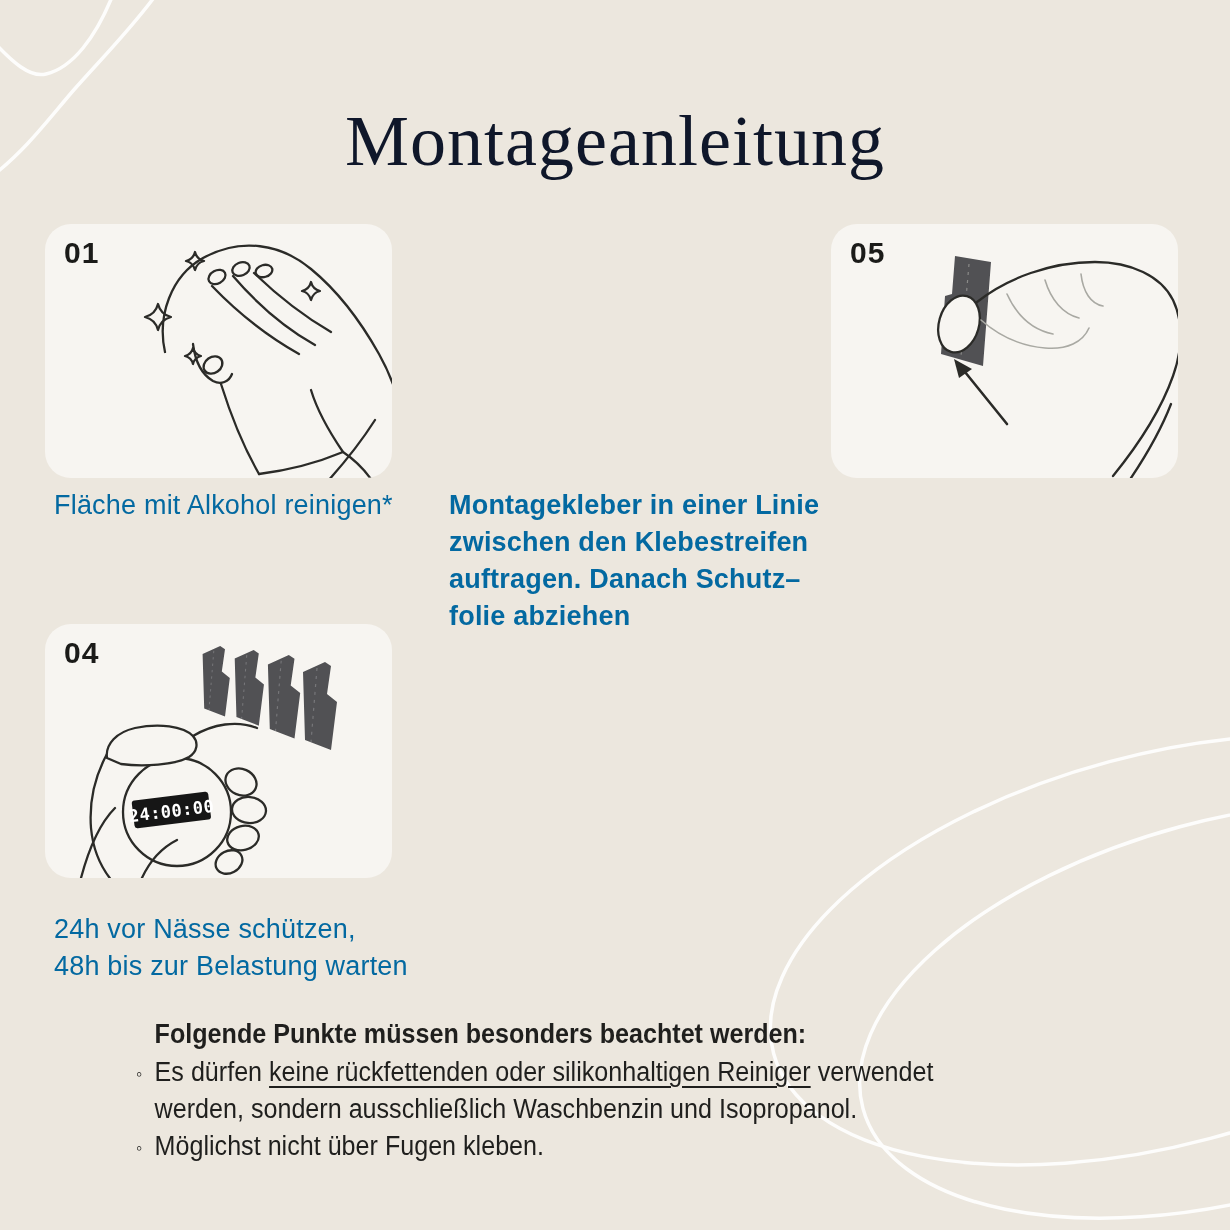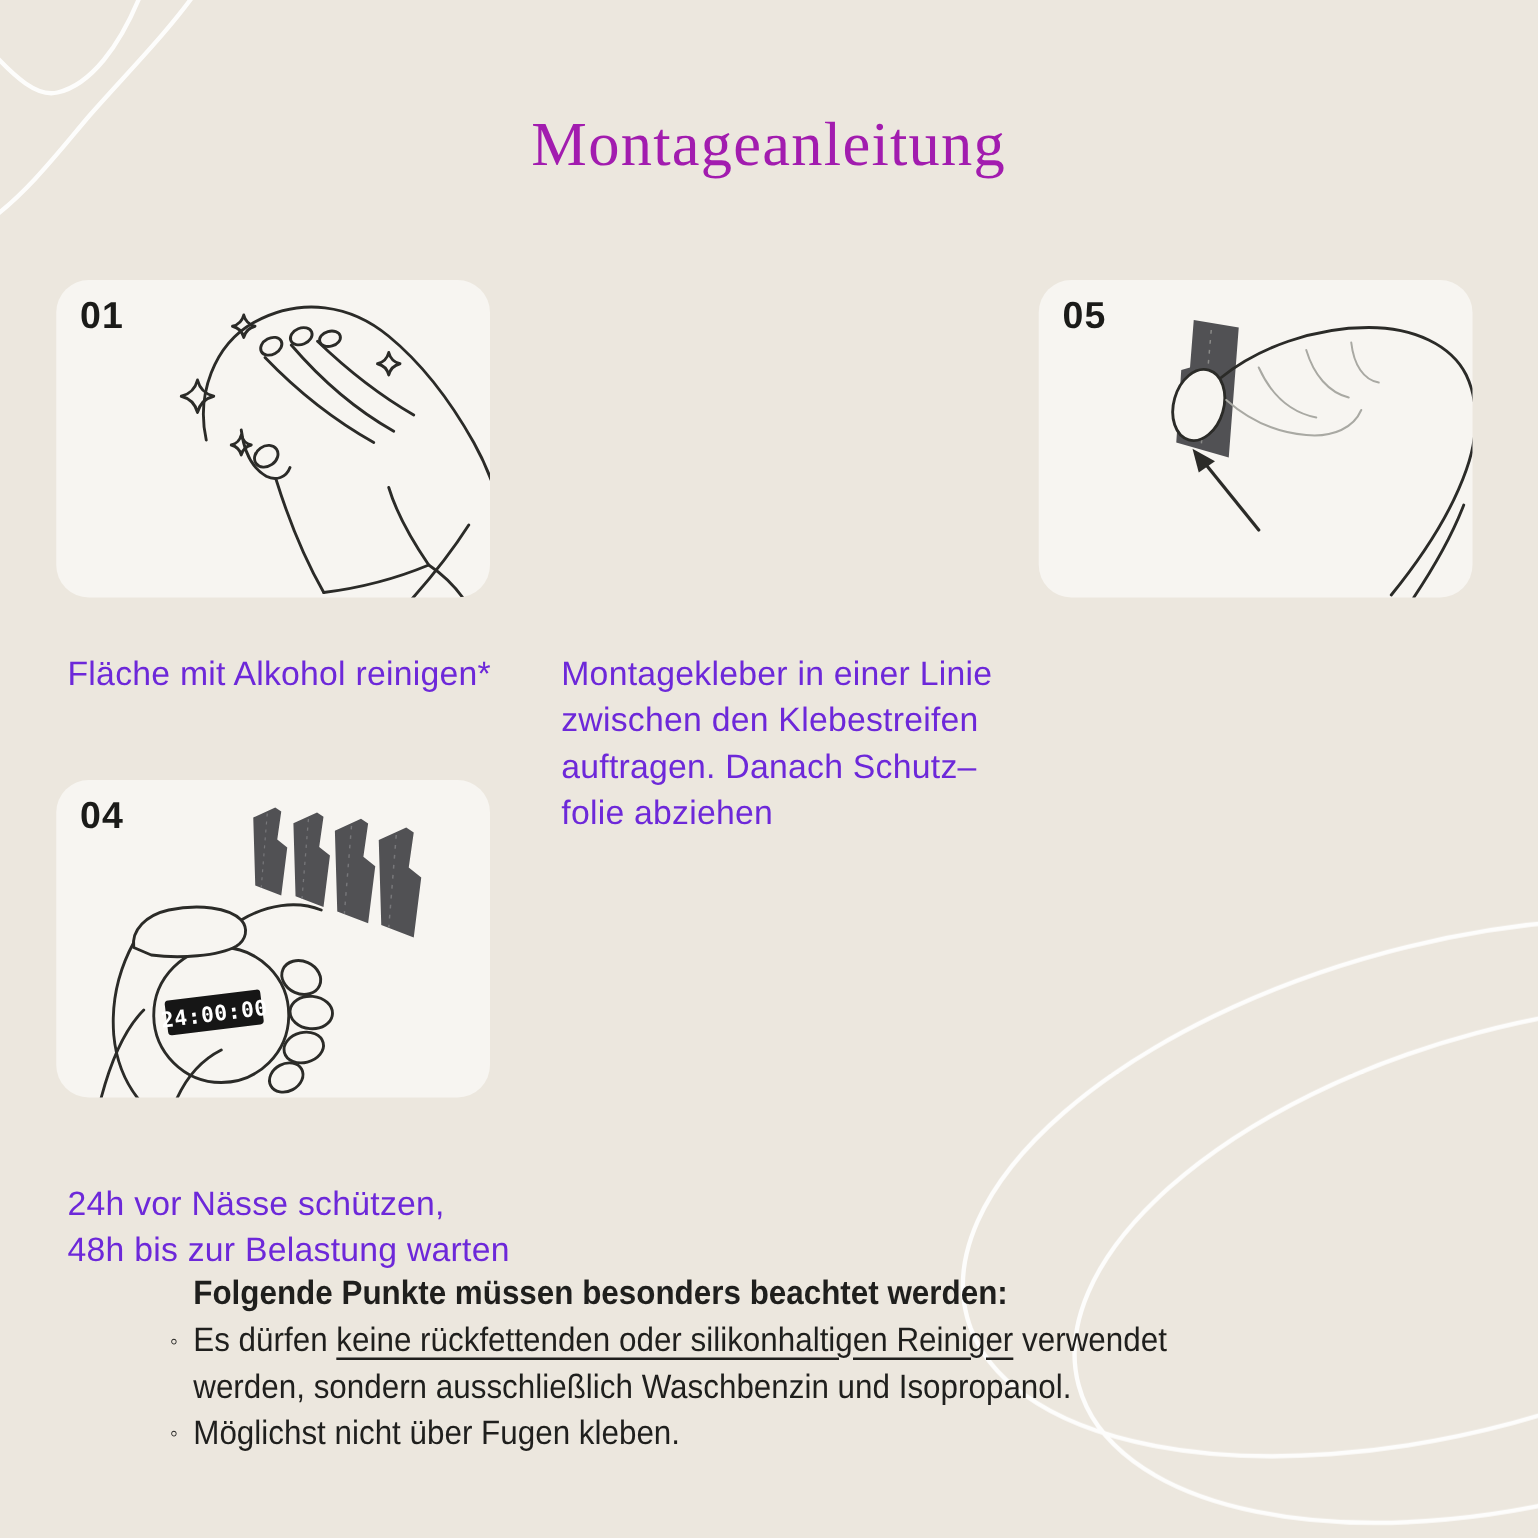--- a/index.html
+++ b/index.html
@@ -12,43 +12,43 @@
   *{box-sizing:border-box;}
   html,body{margin:0;padding:0;background:var(--page_bg);}
   .stage{
     position:relative;width:1230px;height:1230px;overflow:hidden;
     background:var(--page_bg);color:var(--ink);
     font-family:"Liberation Sans",sans-serif;
   }
   .decor{position:absolute;inset:0;pointer-events:none;}
   .page-title{
     position:absolute;top:52px;left:0;width:100%;text-align:center;
-    font-family:"Liberation Serif",serif;font-size:50px;font-weight:500;
-    letter-spacing:1px;color:#a21caf;
+    font-family:"Liberation Serif",serif;font-size:72px;font-weight:500;
+    letter-spacing:1px;color:#0f172a;
   }
   .card{
     position:absolute;width:347px;height:254px;background:var(--card_bg);
     border-radius:26px;
     text-decoration:underline;
   }
   .card svg.illu{position:absolute;inset:0;width:100%;height:100%;border-radius:26px;}
   .step-num{
     position:absolute;top:12px;left:19px;font-size:30px;font-weight:700;
     letter-spacing:1px;color:#1b1b19;z-index:2;
   }
   .caption{
     position:absolute;font-size:27px;line-height:37px;white-space:pre-line;
-    color:#6d28d9;letter-spacing:.2px;margin-top:34px;
+    color:#0369a1;letter-spacing:.2px;
   }
   #card-1{left:45px;top:224px;}
   #card-2{left:438px;top:224px;}
   #card-3{left:831px;top:224px;}
   #card-4{left:45px;top:624px;}
   #cap-1{left:54px;top:487px;width:380px;}
-  #cap-2{left:449px;top:487px;width:380px;}
+  #cap-2{left:449px;top:487px;width:380px;font-weight:bold;}
   #cap-3{left:842px;top:487px;width:380px;}
   #cap-4{left:54px;top:911px;width:420px;}
   .notes{
     position:absolute;left:136px;top:1016px;width:1010px;
     font-size:27px;line-height:37px;color:#1f1f1d;
     transform:scaleX(.93);transform-origin:0 0;
   }
   .notes-heading{font-weight:700;margin:0 0 1px 20px;}
   .note-item{display:flex;align-items:flex-start;}
   .note-bullet{flex:none;width:20px;font-size:19px;line-height:37px;padding-top:1px;}

